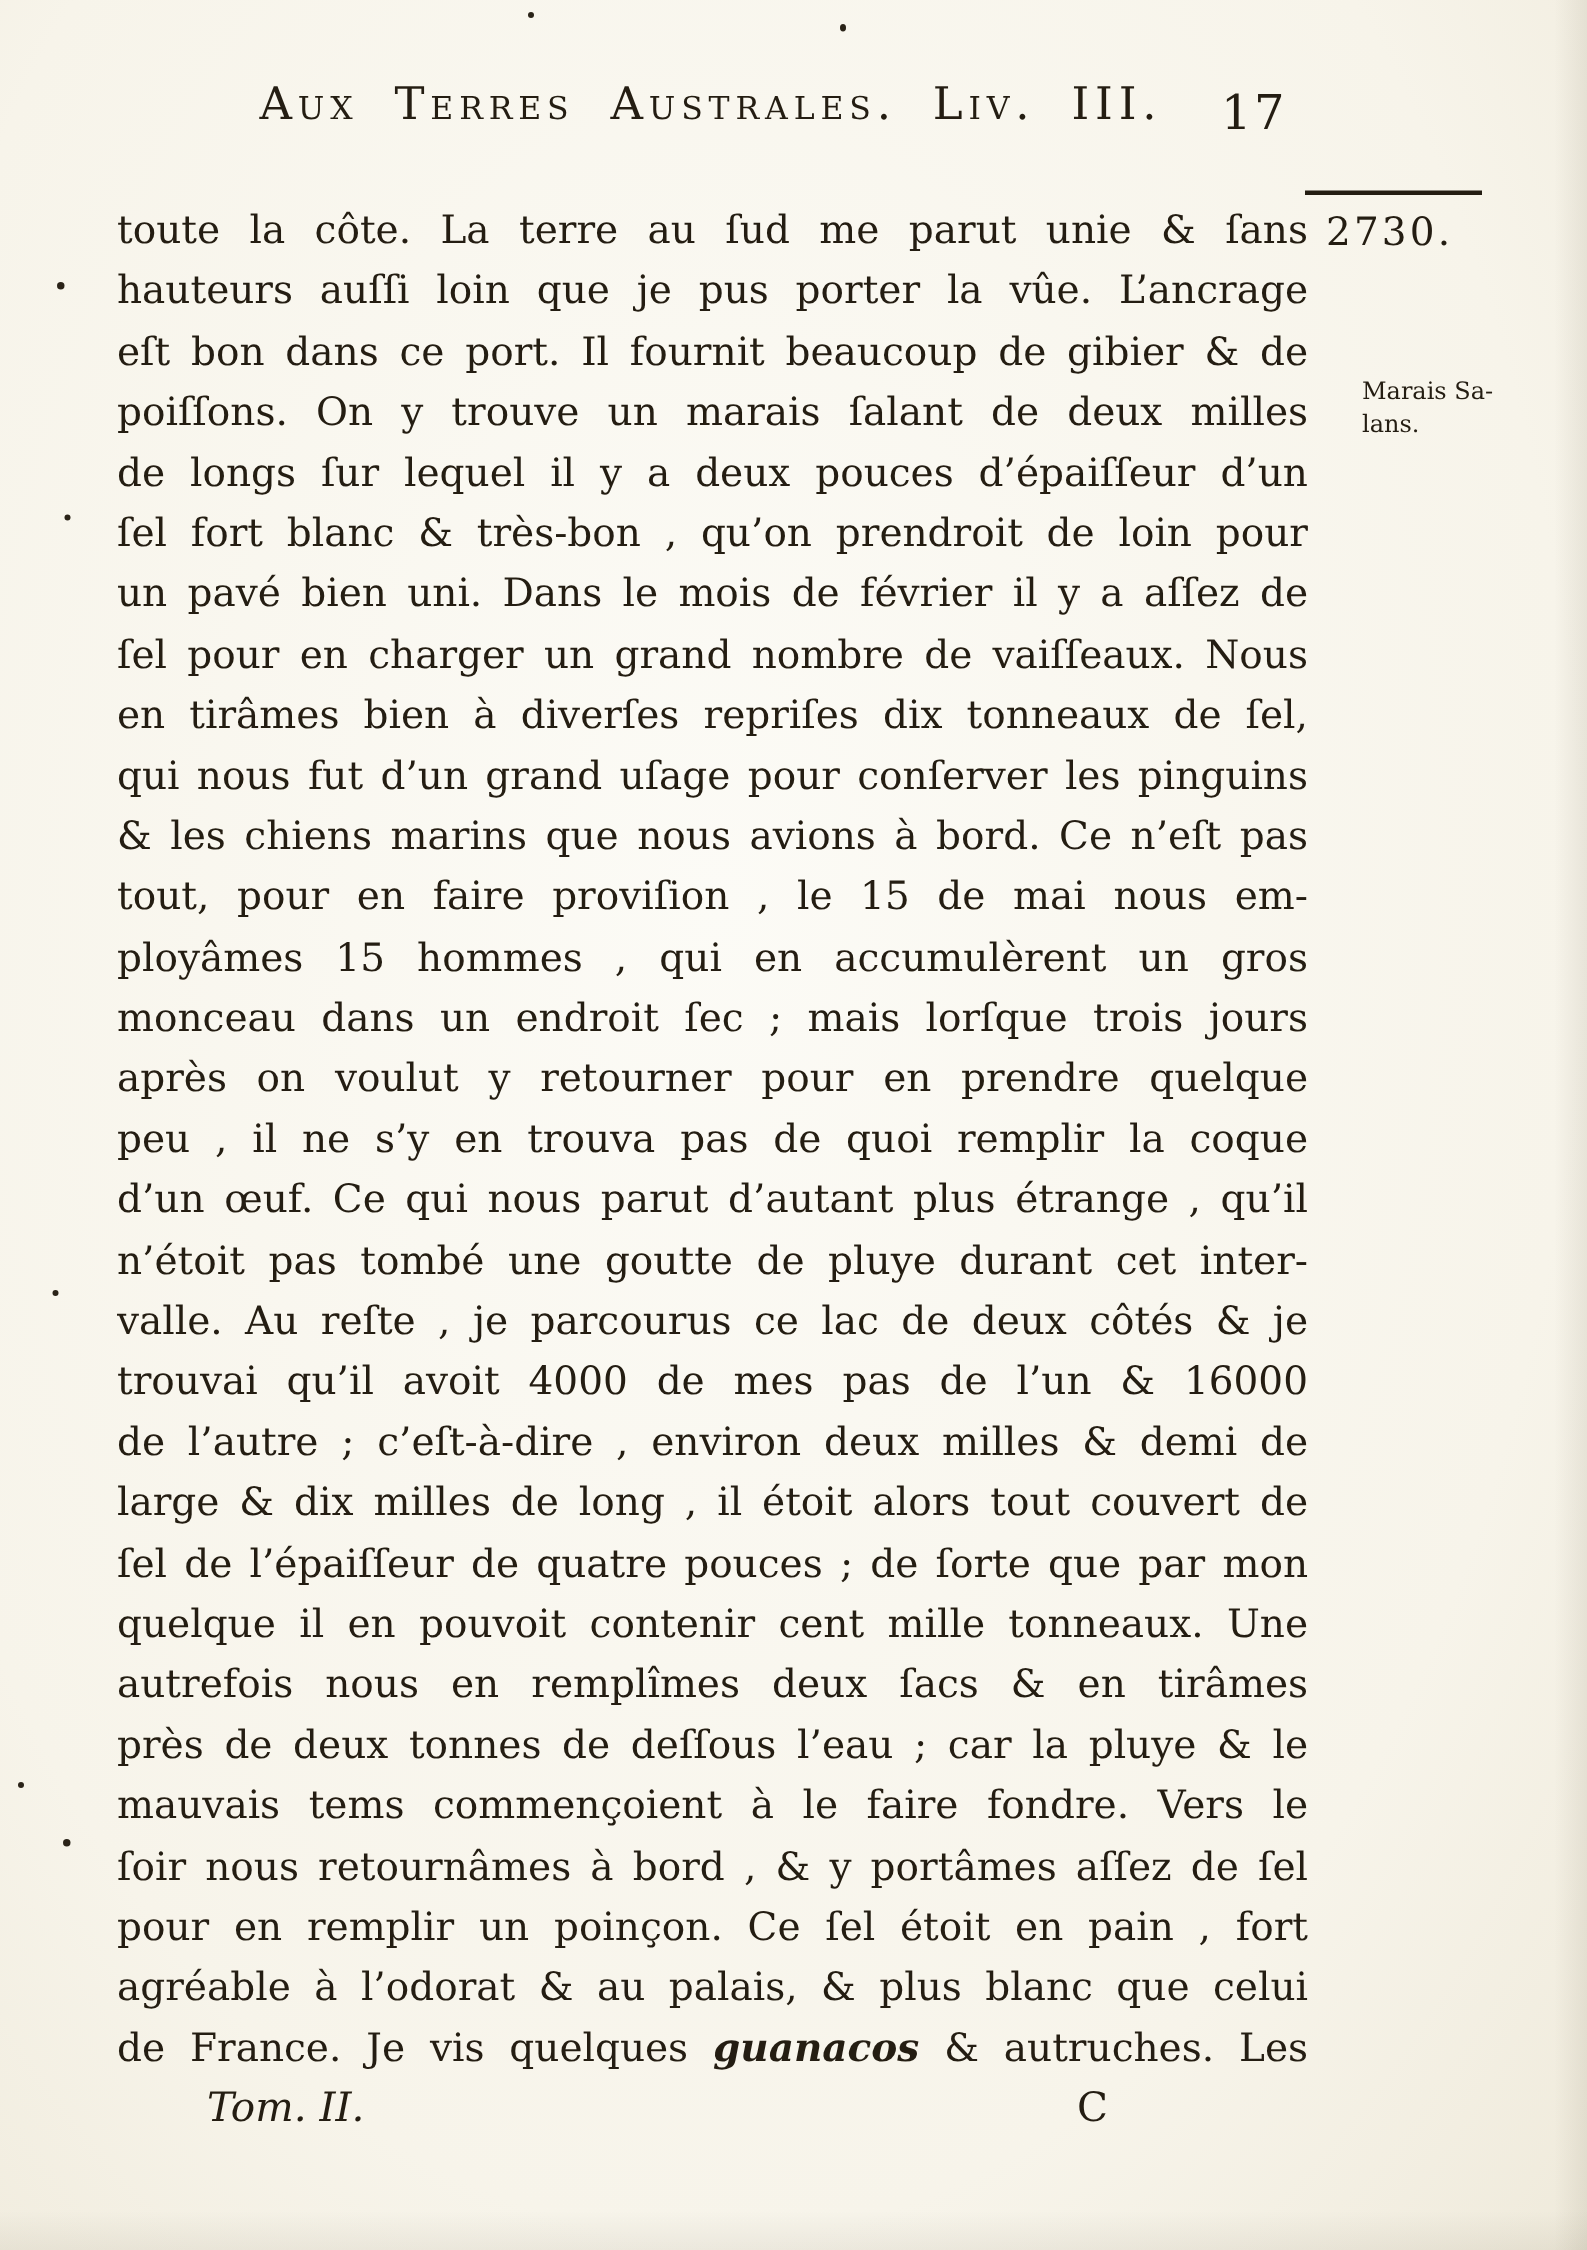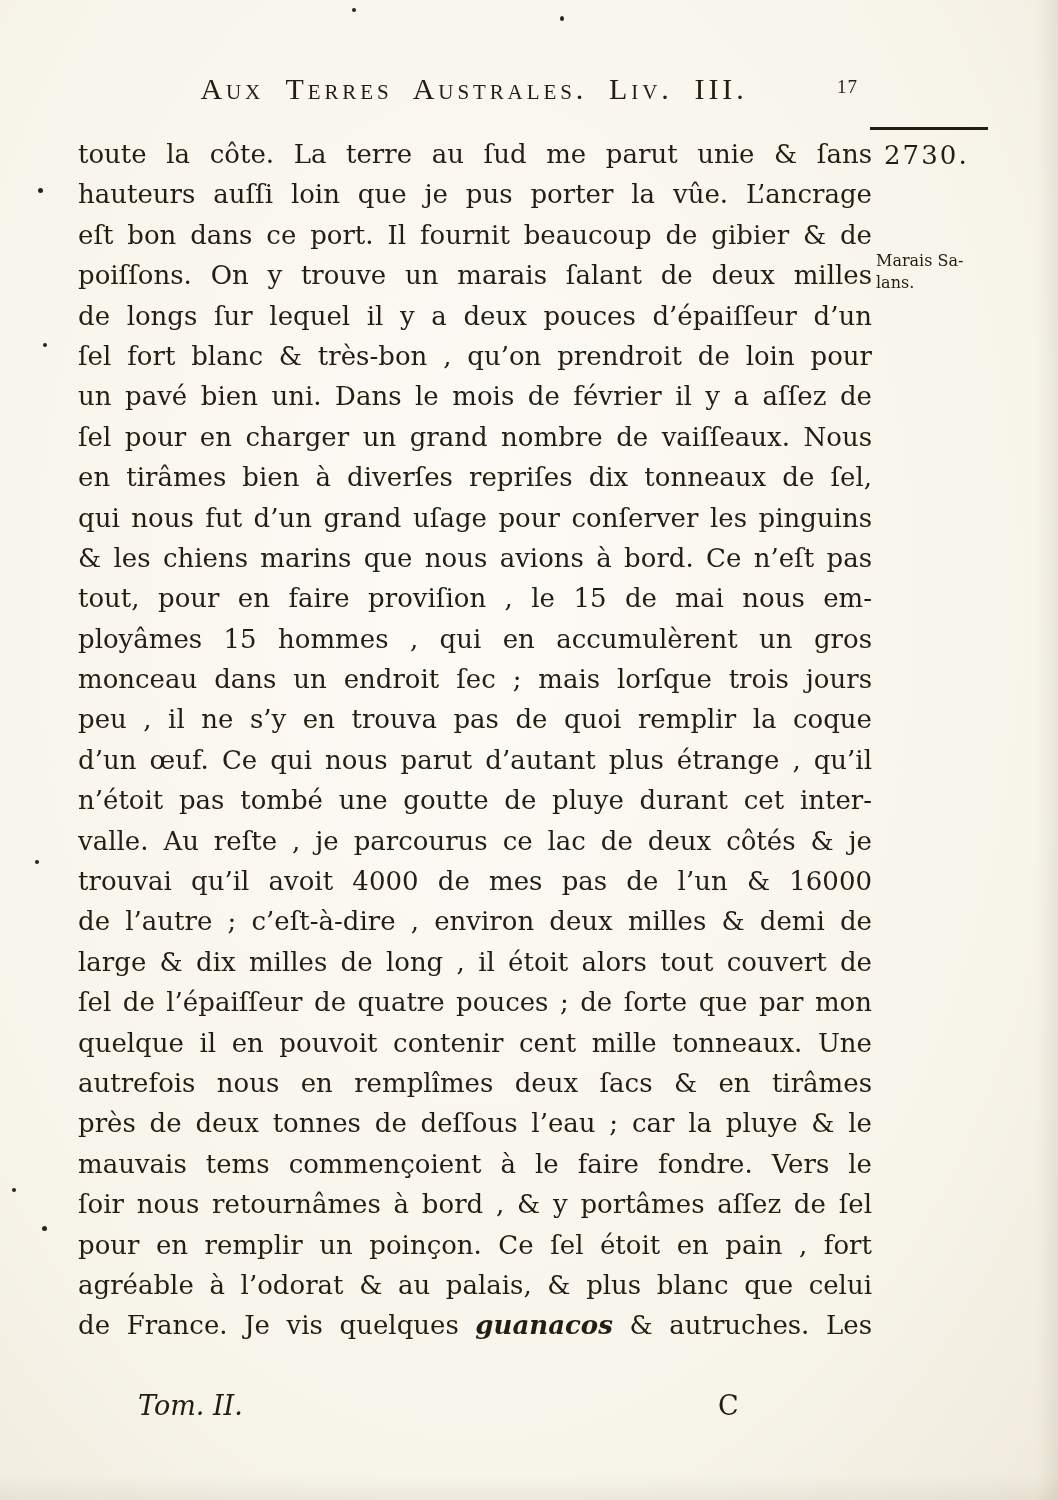--- a/index.html
+++ b/index.html
@@ -9,34 +9,34 @@
     width: 1058px;
     height: 1500px;
     margin: 0 auto;
     background: #f9f7f0;
     background-image: radial-gradient(ellipse at 45% 40%, #fcfbf6 0%, #f7f4ea 70%, #efeadb 100%);
     color: #241d12;
     font-family: "DejaVu Serif", "Liberation Serif", serif;
     overflow: hidden;
   }
   
-  .running-head { position: absolute; left: 78px; top: 72px; width: 792px; height: 46px; font-family: Liberation Serif, serif; }
+  .running-head { position: absolute; left: 78px; top: 52px; width: 792px; height: 46px; }
   .running-head .title {
     display: block;
     text-align: center;
     font-variant-caps: small-caps;
     letter-spacing: 0.13em;
     word-spacing: 0.35em;
     font-size: 30px;
   }
-  .page-number { position: absolute; right: 12px; top: 4px; font-size: 19px; letter-spacing: 0.05em; }
+  .page-number { position: absolute; right: 12px; top: 4px; font-size: 32px; letter-spacing: 0.05em; }
   
   .year-rule { position: absolute; left: 870px; top: 127px; width: 118px; height: 3px; background: #241d12; }
   .year { position: absolute; left: 884px; top: 140px; font-size: 26px; letter-spacing: 0.08em; }
-  .sidenote { position: absolute; left: 876px; top: 250px; width: 130px; font-size: 16px; line-height: 22px; }
+  .sidenote { position: absolute; left: 908px; top: 250px; width: 130px; font-size: 16px; line-height: 22px; }
   
   .text-block { position: absolute; left: 78px; top: 134px; width: 794px; }
   .line {
     font-size: 26px;
     height: 40.4px;
     line-height: 40.4px;
     text-align: justify;
     text-align-last: justify;
     overflow: hidden;
   }
@@ -76,20 +76,21 @@
     <div class="line">de longs ſur lequel il y a deux pouces d’épaiſſeur d’un</div>
     <div class="line">ſel fort blanc &amp; très-bon , qu’on prendroit de loin pour</div>
     <div class="line">un pavé bien uni. Dans le mois de février il y a aſſez de</div>
     <div class="line">ſel pour en charger un grand nombre de vaiſſeaux. Nous</div>
     <div class="line">en tirâmes bien à diverſes repriſes dix tonneaux de ſel,</div>
     <div class="line">qui nous fut d’un grand uſage pour conſerver les pinguins</div>
     <div class="line">&amp; les chiens marins que nous avions à bord. Ce n’eſt pas</div>
     <div class="line">tout, pour en faire proviſion , le 15 de mai nous em-</div>
     <div class="line">ployâmes 15 hommes , qui en accumulèrent un gros</div>
     <div class="line">monceau dans un endroit ſec ; mais lorſque trois jours</div>
+    <div class="line">après on voulut y retourner pour en prendre quelque</div>
     <div class="line">peu , il ne s’y en trouva pas de quoi remplir la coque</div>
     <div class="line">d’un œuf. Ce qui nous parut d’autant plus étrange , qu’il</div>
     <div class="line">n’étoit pas tombé une goutte de pluye durant cet inter-</div>
     <div class="line">valle. Au reſte , je parcourus ce lac de deux côtés &amp; je</div>
     <div class="line">trouvai qu’il avoit 4000 de mes pas de l’un &amp; 16000</div>
     <div class="line">de l’autre ; c’eſt-à-dire , environ deux milles &amp; demi de</div>
     <div class="line">large &amp; dix milles de long , il étoit alors tout couvert de</div>
     <div class="line">ſel de l’épaiſſeur de quatre pouces ; de ſorte que par mon</div>
     <div class="line">quelque il en pouvoit contenir cent mille tonneaux. Une</div>
     <div class="line">autrefois nous en remplîmes deux ſacs &amp; en tirâmes</div>

